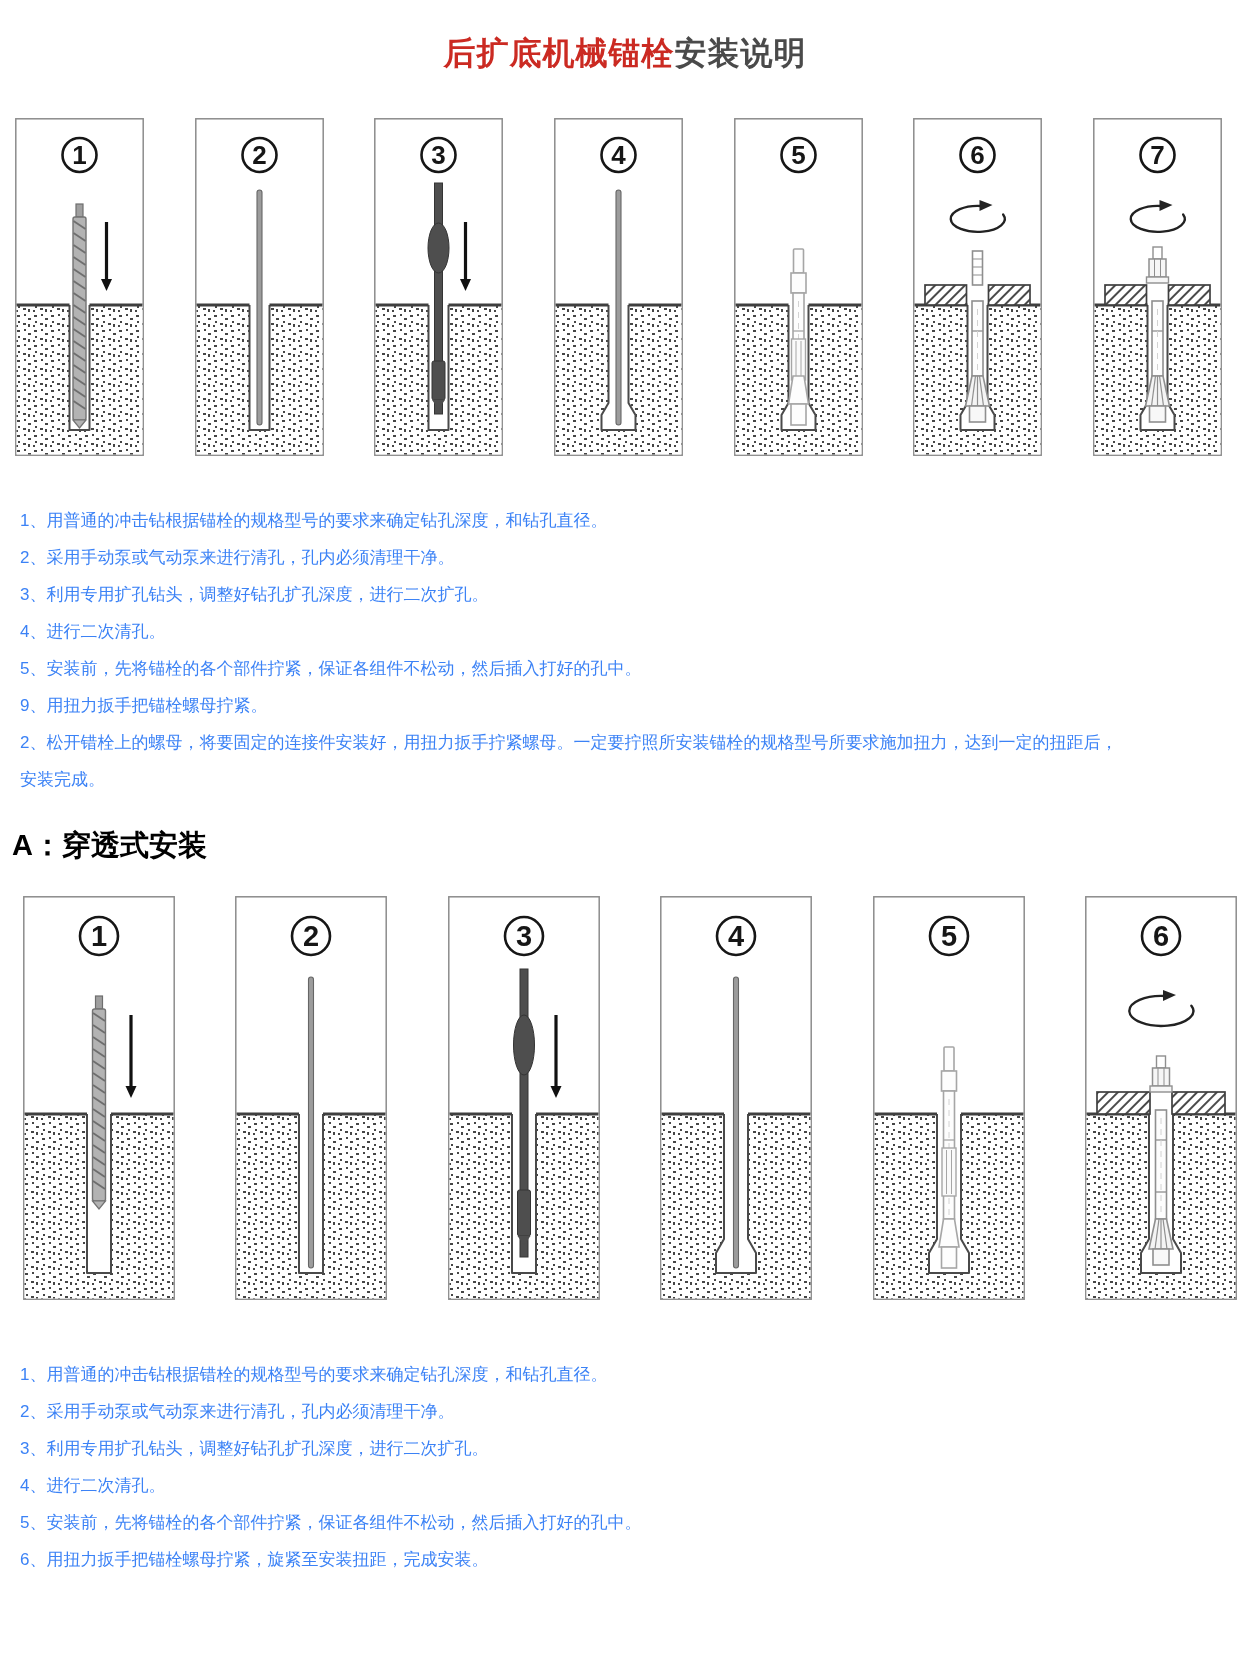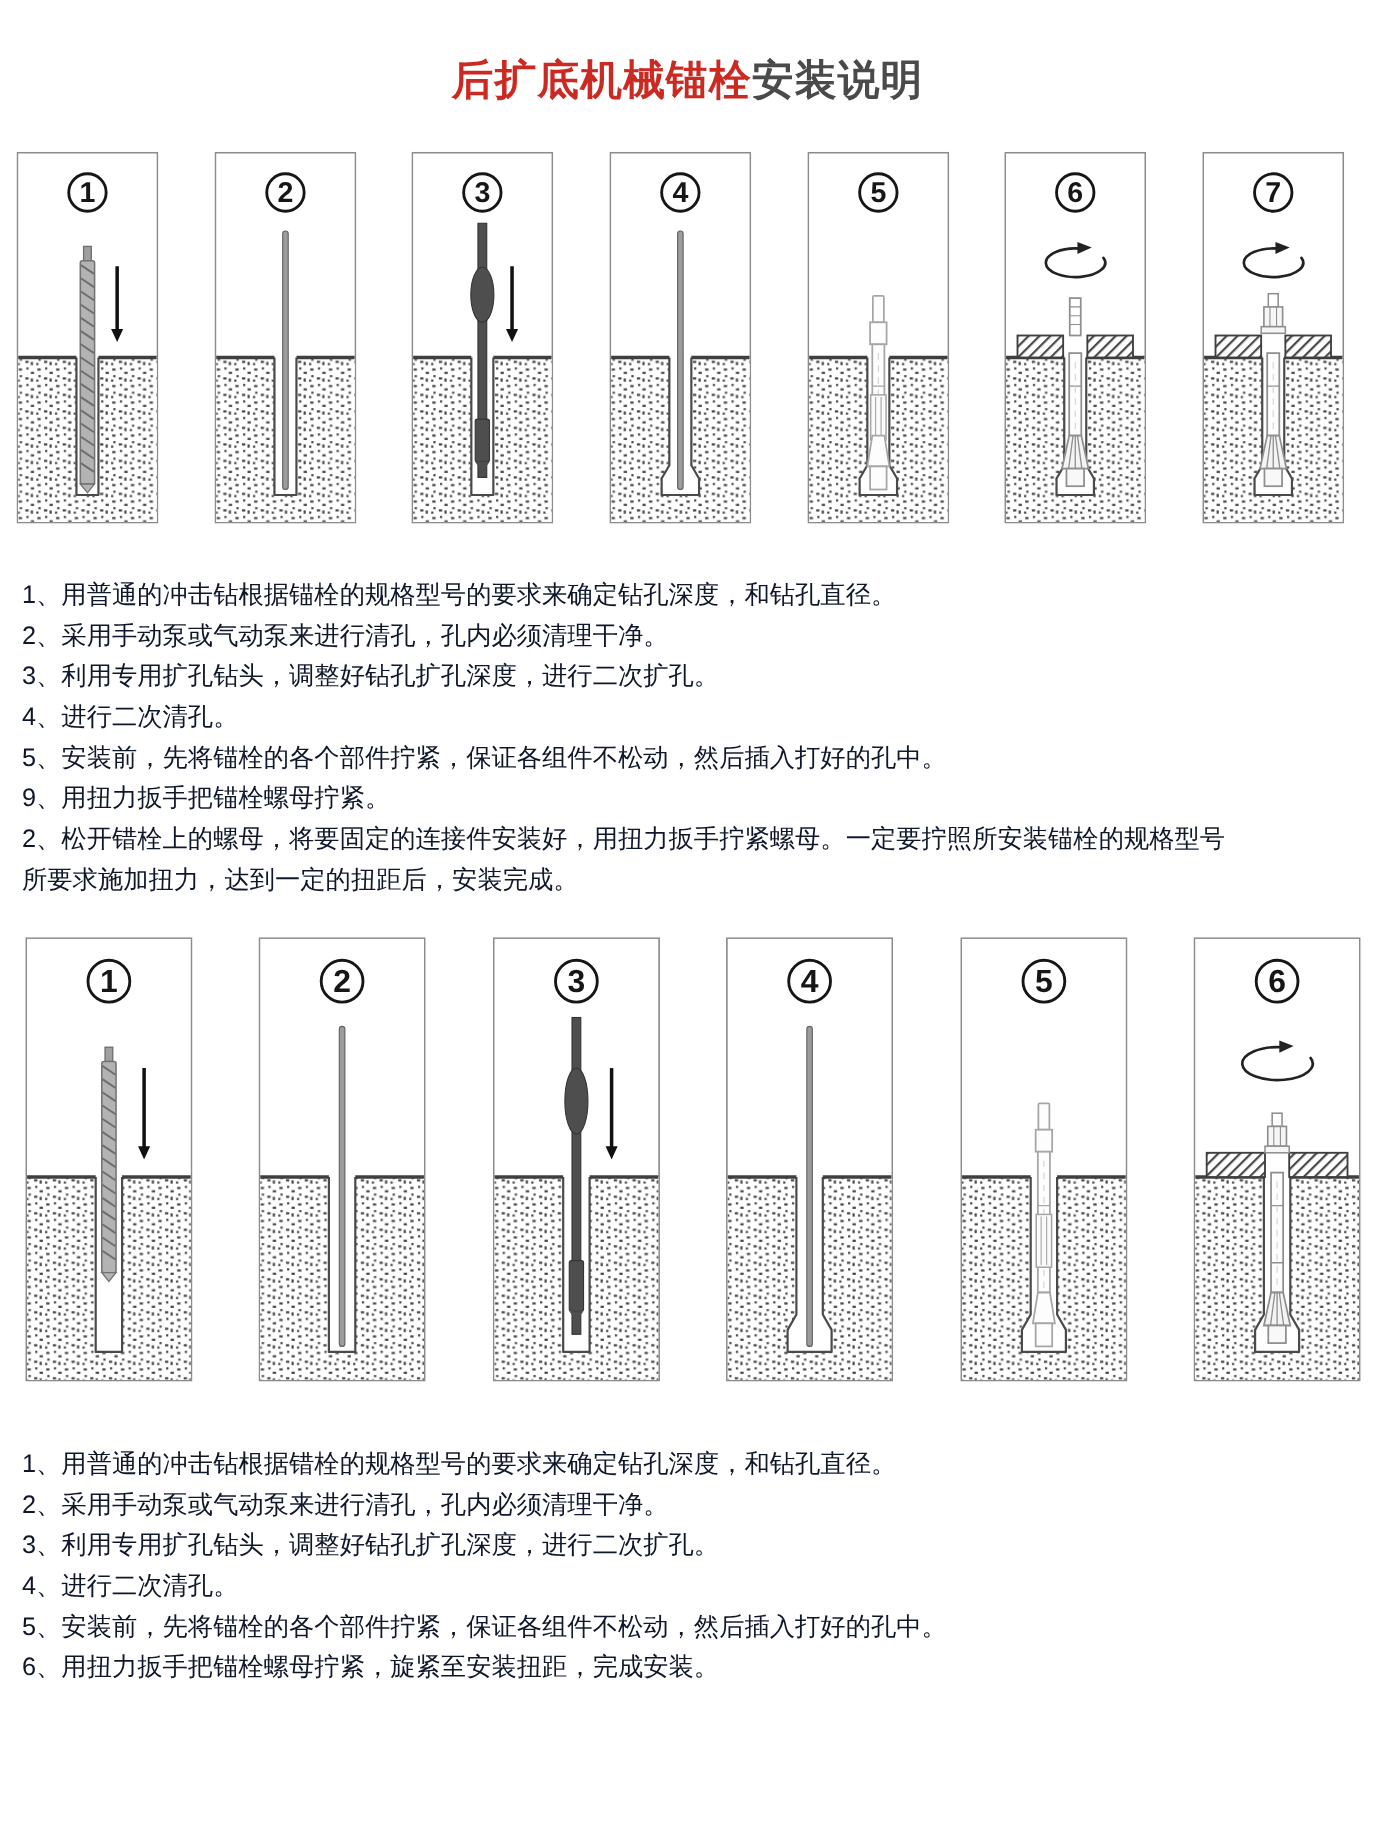--- a/index.html
+++ b/index.html
@@ -2,34 +2,34 @@
 <html><head>
 <meta charset="utf-8">
 <style>
   html,body{margin:0;padding:0;background:#ffffff;}
   body{
     width:1250px;height:1663px;overflow:hidden;
     font-family:"Liberation Sans","DejaVu Sans",sans-serif;
     color:#1a1a1a;position:relative;
   }
   .title{
-    margin:0;padding-top:42px;text-align:center;
-    font-size:38px;line-height:62px;font-weight:700;letter-spacing:1px;
+    margin:0;padding-top:22px;text-align:center;
+    font-size:32px;line-height:62px;font-weight:700;letter-spacing:1px;
   }
   .t-red{color:#cb2a22;}
   .t-gray{color:#4a4a4a;}
   .sec-heading{
     margin:42px 0 0 12px;font-size:29px;line-height:34px;font-weight:700;color:#000;
   }
   .install-section:nth-of-type(2) .sec-heading{margin-top:30px;}
   .panel-row{display:flex;justify-content:space-between;}
   .row0{margin-top:34px;padding:0 28px 0 15px;}
   .row1{margin-top:34px;padding:0 13px 0 23px;}
   .panel{flex:0 0 auto;line-height:0;}
-  .steps{font-size:23px;line-height:37px;color:#0f172a;}
+  .steps{font-size:17px;line-height:37px;color:#3b82f6;}
   .steps0{margin-top:46px;padding:0 118px 0 20px;}
   .steps1{margin-top:56px;padding:0 62px 0 20px;}
   .step{margin:0;}
 </style>
 </head>
 <body>
 
 <svg width="0" height="0" style="position:absolute" aria-hidden="true">
   <defs>
     <pattern id="concretePat" width="17" height="15" patternUnits="userSpaceOnUse">
@@ -251,20 +251,21 @@
         <p class="step">1、用普通的冲击钻根据锚栓的规格型号的要求来确定钻孔深度，和钻孔直径。</p>
         <p class="step">2、采用手动泵或气动泵来进行清孔，孔内必须清理干净。</p>
         <p class="step">3、利用专用扩孔钻头，调整好钻孔扩孔深度，进行二次扩孔。</p>
         <p class="step">4、进行二次清孔。</p>
         <p class="step">5、安装前，先将锚栓的各个部件拧紧，保证各组件不松动，然后插入打好的孔中。</p>
         <p class="step">9、用扭力扳手把锚栓螺母拧紧。</p>
         <p class="step">2、松开错栓上的螺母，将要固定的连接件安装好，用扭力扳手拧紧螺母。一定要拧照所安装锚栓的规格型号所要求施加扭力，达到一定的扭距后，安装完成。</p>
       </div>
     </section>
     <section class="install-section">
+      <h2 class="sec-heading">A：穿透式安装</h2>
       <div class="panel-row row1">
         <div class="panel"><svg viewBox="0 0 152 404" width="152" height="404">
             <rect x="0.8" y="0.8" width="150.4" height="402.4" fill="#fff" stroke="#8c8c8c" stroke-width="1.5"></rect>
             <rect x="1.6" y="218" width="148.8" height="184.39999999999998" fill="url(#concretePat)"></rect>
             <path d="M 64 218 L 64 377 L 88 377 L 88 218" fill="#ffffff" stroke="#4a4a4a" stroke-width="2" stroke-linejoin="round"></path>
             <line x1="1.6" y1="218" x2="64" y2="218" stroke="#3f3f3f" stroke-width="3"></line>
             <line x1="88" y1="218" x2="150.4" y2="218" stroke="#3f3f3f" stroke-width="3"></line>
             <g>
               <rect x="72.5" y="100" width="7" height="13" fill="#9f9f9f" stroke="#6e6e6e" stroke-width="1.2"></rect>
               <rect x="69.5" y="113" width="13" height="192" rx="2" fill="#b3b3b3" stroke="#737373" stroke-width="1.4"></rect>

